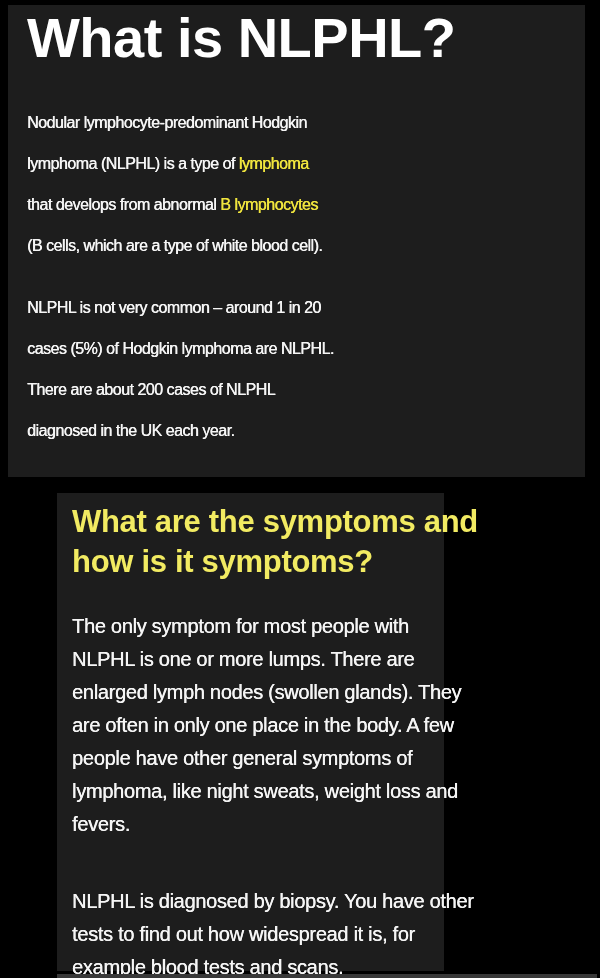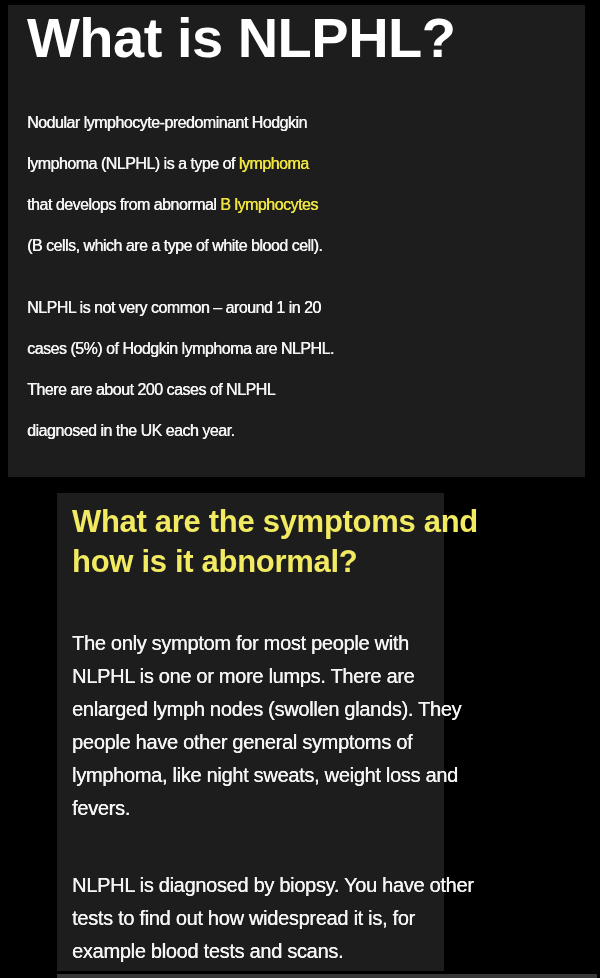--- a/index.html
+++ b/index.html
@@ -60,21 +60,21 @@
   }
   .sym-para {
     margin: 0 0 0 15px;
     font-size: 20px;
     line-height: 33px;
     font-weight: 400;
     letter-spacing: -0.3px;
     color: #f5f5f5;
     text-shadow: 0.3px 0 0 currentColor;
   }
-  .sym-para.p1 { margin-top: 45px; }
+  .sym-para.p1 { margin-top: 28px; }
   .sym-para.p2 { margin-top: 44px; }
   .line {
     display: block;
     white-space: nowrap;
   }
   .hl {
     color: #f0e53e;
     font-weight: 400;
   }
   .next-card-edge {
@@ -105,27 +105,28 @@
       <span class="line">NLPHL is not very common – around 1 in 20</span>
       <span class="line">cases (5%) of Hodgkin lymphoma are NLPHL.</span>
       <span class="line">There are about 200 cases of NLPHL</span>
       <span class="line">diagnosed in the UK each year.</span>
     </p>
   </section>
 
   <section class="card card-symptoms">
     <h2 class="sym-heading">
       <span class="line">What are the symptoms and</span>
-      <span class="line">how is it abnormal?</span>
+      <span class="line">how is it symptoms?</span>
     </h2>
 
     <p class="sym-para p1">
       <span class="line">The only symptom for most people with</span>
       <span class="line">NLPHL is one or more lumps. There are</span>
       <span class="line">enlarged lymph nodes (swollen glands). They</span>
+      <span class="line">are often in only one place in the body. A few</span>
       <span class="line">people have other general symptoms of</span>
       <span class="line">lymphoma, like night sweats, weight loss and</span>
       <span class="line">fevers.</span>
     </p>
 
     <p class="sym-para p2">
       <span class="line">NLPHL is diagnosed by biopsy. You have other</span>
       <span class="line">tests to find out how widespread it is, for</span>
       <span class="line">example blood tests and scans.</span>
     </p>

